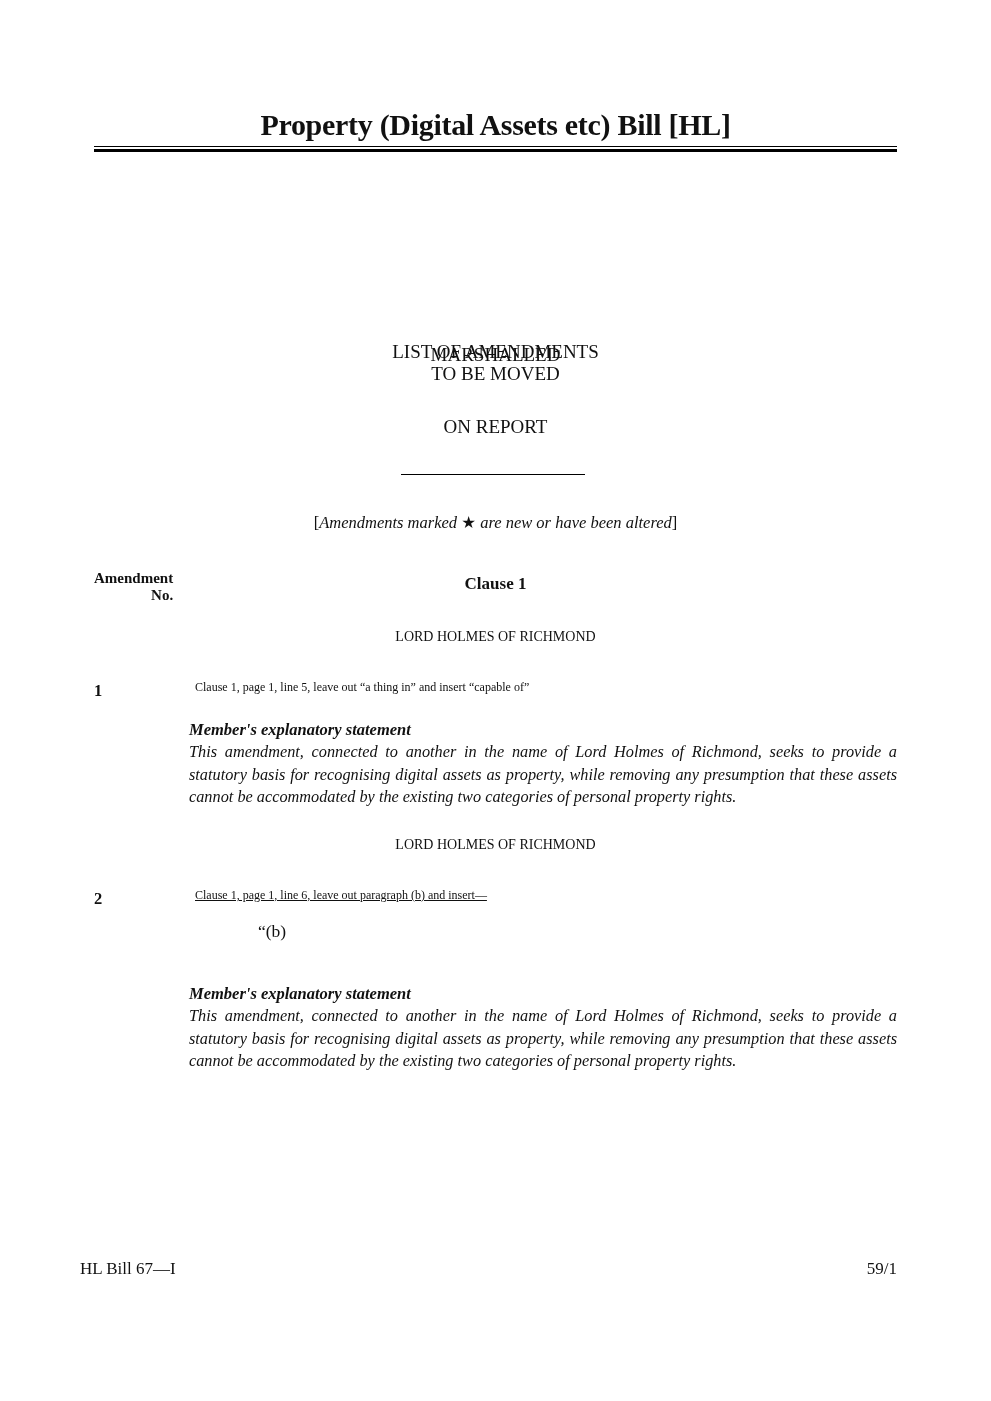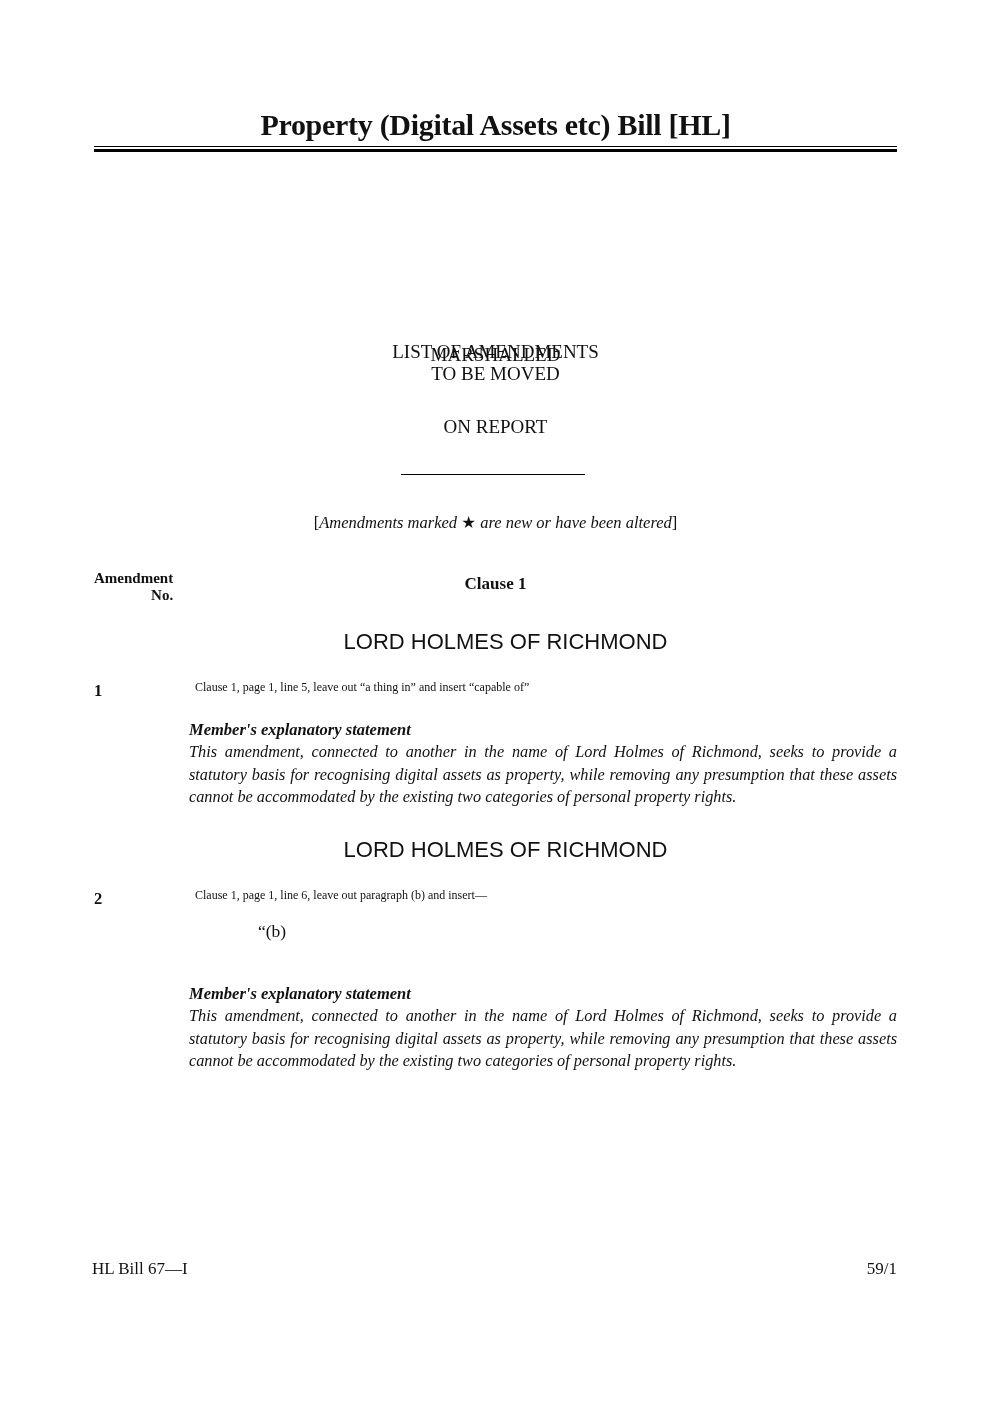--- a/index.html
+++ b/index.html
@@ -34,22 +34,22 @@
     .amend-no-label {
       left: 94px; top: 570px; font-size: 15px; font-weight: bold; line-height: 17px;
       font-family: "Liberation Serif", serif;
       text-align: right;
     }
     .clause-heading {
       left: 94px; width: 803px; top: 574px; text-align: center; font-size: 17px; font-weight: bold;
       font-family: "Liberation Serif", serif;
     }
     .member {
-      left: 104px; width: 803px; text-align: center; font-size: 22px;
-      font-family: Liberation Sans, sans-serif;
+      left: 94px; width: 803px; text-align: center; font-size: 14px;
+      font-family: Liberation Serif, serif;
     }
     .amend-num {
       left: 94px; font-size: 16.5px; font-weight: bold;
       font-family: "Liberation Serif", serif;
     }
     .amend-text {
       left: 195px; width: 708px; font-size: 12px;
       font-family: "Liberation Serif", serif;
     }
     .stmt-title {
@@ -61,21 +61,21 @@
       font-family: "Liberation Serif", serif; text-align: justify; text-align-last: left;
     }
     .insert-label {
       left: 258px; font-size: 17.5px; font-family: "Liberation Serif", serif;
     }
     .insert-text {
       left: 307px; width: 590px; font-size: 17.5px; line-height: 22.5px;
       font-family: "Liberation Serif", serif; text-align: justify; text-align-last: left;
     }
     .footer-left {
-      left: 92px; top: 1259px; font-size: 17px; font-family: "Liberation Serif", serif;
+      left: 80px; top: 1259px; font-size: 17px; font-family: "Liberation Serif", serif;
     }
     .footer-right {
       right: 94px; top: 1259px; font-size: 17px; font-family: "Liberation Serif", serif; text-align: left;
     }
   </style>
 </head>
 <body>
 
 <div class="page">
 
@@ -99,21 +99,21 @@
   <div class="abs clause-heading">Clause 1</div>
 
   <div class="abs member" style="top:629px;">LORD HOLMES OF RICHMOND</div>
   <div class="abs amend-num" style="top:681px;">1</div>
   <div class="abs amend-text" style="top:680px;">Clause 1, page 1, line 5, leave out “a thing in” and insert “capable of”</div>
   <div class="abs stmt-title" style="top:720px;">Member's explanatory statement</div>
   <div class="abs stmt-body" style="top:741px;">This amendment, connected to another in the name of Lord Holmes of Richmond, seeks to provide a statutory basis for recognising digital assets as property, while removing any presumption that these assets cannot be accommodated by the existing two categories of personal property rights.</div>
 
   <div class="abs member" style="top:837px;">LORD HOLMES OF RICHMOND</div>
   <div class="abs amend-num" style="top:889px;">2</div>
-  <div class="abs amend-text" style="top:888px;">Clause 1, page 1, line 6, leave out paragraph (b) and insert—</div>
+  <div class="abs amend-text" style="top:888px;text-decoration:underline;">Clause 1, page 1, line 6, leave out paragraph (b) and insert—</div>
   <div class="abs insert-label" style="top:921px;">“(b)</div>
   <div class="abs stmt-title" style="top:984px;">Member's explanatory statement</div>
   <div class="abs stmt-body" style="top:1005px;">This amendment, connected to another in the name of Lord Holmes of Richmond, seeks to provide a statutory basis for recognising digital assets as property, while removing any presumption that these assets cannot be accommodated by the existing two categories of personal property rights.</div>
 
   <div class="abs footer-left">HL Bill 67—I</div>
   <div class="abs footer-right">59/1</div>
 
 </div>
 
 </body></html>

